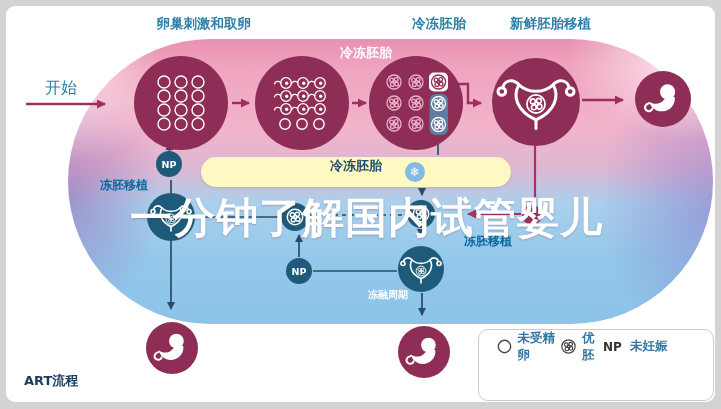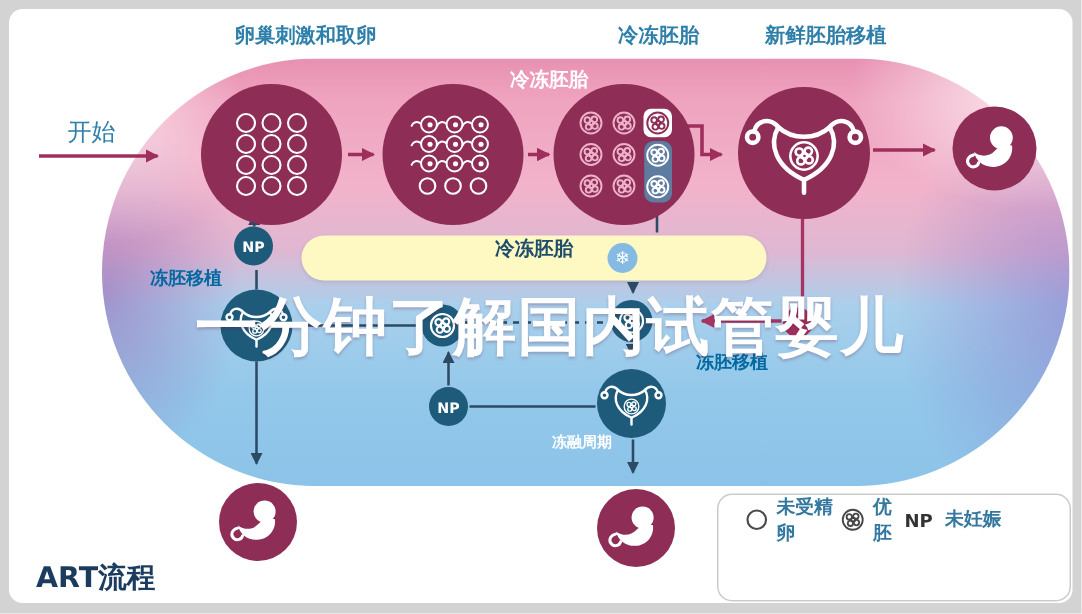--- a/index.html
+++ b/index.html
@@ -219,21 +219,21 @@
 
   <div class="lbl" style="left:100px;top:9px;width:145px;">卵巢刺激和取卵</div>
   <div class="lbl" style="left:360px;top:9px;width:100px;">冷冻胚胎</div>
   <div class="lbl" style="left:470px;top:9px;width:115px;">新鲜胚胎移植</div>
 
   <div class="lbl white" style="left:286px;top:38px;width:100px;font-size:13px;">冷冻胚胎</div>
   <div class="lbl start" style="left:25px;top:72px;width:46px;">开始</div>
   <div class="lbl teal" style="left:78px;top:171px;width:64px;">冻胚移植</div>
   <div class="lbl teal" style="left:436px;top:227px;width:70px;">冻胚移植</div>
   <div class="lbl white" style="left:330px;top:282px;width:72px;font-size:10px;">冻融周期</div>
-  <div class="lbl art" style="left:18px;top:366px;width:90px;font-size:19px;">ART流程</div>
+  <div class="lbl art" style="left:18px;top:366px;width:90px;font-size:13px;">ART流程</div>
 
   <div class="watermark">一分钟了解国内试管婴儿</div>
 
   <div class="legend">
     <div class="col c1">
       <div class="row">
         <span class="ic">
           <svg width="19" height="19" viewBox="-10 -10 20 20">
                 <circle r="6.5" fill="none" stroke="#4a4a4a" stroke-width="1.5"></circle>
               </svg>

